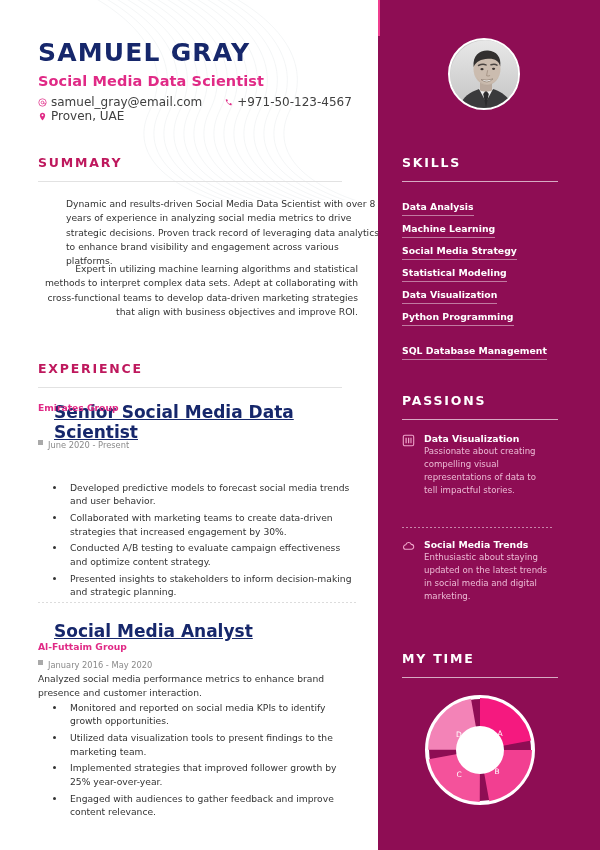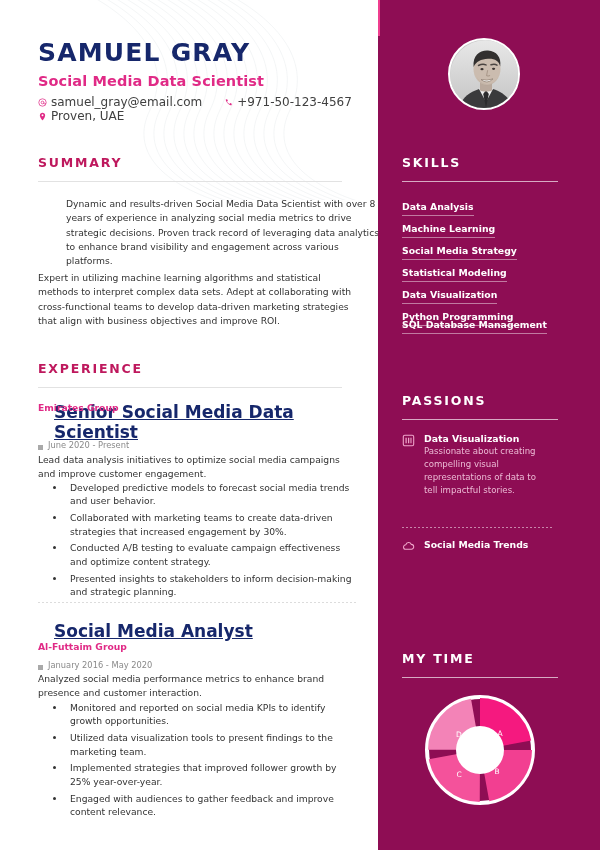--- a/index.html
+++ b/index.html
@@ -69,21 +69,21 @@
   .job-title {
     position:absolute; left:54px; font-size:17px;
     font-weight:bold; color:#16276b;text-decoration:underline;
   }
   .job-company {
     position:absolute; left:38px; font-size:9.2px;
     font-weight:bold; color:#e02a86;
   }
   .job-date {
     position:absolute; left:38px; font-size:8.3px; color:#8a8a8a;
-    display:flex; align-items:flex-end; gap:5px;
+    display:flex; align-items:flex-start; gap:5px;
   }
   .date-sq { width:5px; height:5px; background:#a9a9a9; display:inline-block; }
   .job-desc {
     position:absolute; left:38px; width:318px;
     font-size:9.2px; line-height:1.5; color:#333;
   }
   .bullets {
     position:absolute; left:52px; width:306px;
     font-size:9.2px; line-height:1.45; color:#333;
   }
@@ -197,32 +197,31 @@
             <path d="M8,1.3 C5.4,1.3 3.3,3.4 3.3,6 C3.3,9.6 8,14.7 8,14.7 C8,14.7 12.7,9.6 12.7,6 C12.7,3.4 10.6,1.3 8,1.3 Z" fill="#e02a86"></path>
             <circle cx="8" cy="5.9" r="1.7" fill="#ffffff"></circle>
           </svg>
       </span>
       <span>Proven, UAE</span>
     </div>
 
     <div class="sec-head" style="top:155px;">SUMMARY</div>
     <div class="sec-rule" style="top:181px;"></div>
     <div class="para" style="top:197px;margin-left:28px;">Dynamic and results-driven Social Media Data Scientist with over 8 years of experience in analyzing social media metrics to drive strategic decisions. Proven track record of leveraging data analytics to enhance brand visibility and engagement across various platforms.</div>
-    <div class="para" style="top:271px;">Expert in utilizing machine learning algorithms and statistical methods to interpret complex data sets. Adept at collaborating with cross-functional teams to develop data-driven marketing strategies that align with business objectives and improve ROI.</div>
+    <div class="para" style="top:262px;text-align:right;">Expert in utilizing machine learning algorithms and statistical methods to interpret complex data sets. Adept at collaborating with cross-functional teams to develop data-driven marketing strategies that align with business objectives and improve ROI.</div>
 
     <div class="sec-head" style="top:361px;">EXPERIENCE</div>
     <div class="sec-rule" style="top:387px;"></div>
 
     <div class="job-title" style="top:402px;">Senior Social Media Data Scientist</div>
     <div class="job-company" style="top:402px;">Emirates Group</div>
     <div class="job-date" style="top:440px;">
       <span class="date-sq"></span>
       <span>June 2020 - Present</span>
     </div>
-    <div class="job-desc" style="top:453px;">Lead data analysis initiatives to optimize social media campaigns and improve customer engagement.</div>
     <ul class="bullets" style="top:481px;">
       <li>Developed predictive models to forecast social media trends and user behavior.</li>
       <li>Collaborated with marketing teams to create data-driven strategies that increased engagement by 30%.</li>
       <li>Conducted A/B testing to evaluate campaign effectiveness and optimize content strategy.</li>
       <li>Presented insights to stakeholders to inform decision-making and strategic planning.</li>
     </ul>
 
     <div class="dotted-div" style="top:602px;"></div>
 
     <div class="job-title" style="top:621px;">Social Media Analyst</div>
@@ -287,21 +286,21 @@
 
   <div class="side-head" style="top:155px;">SKILLS</div>
   <div class="side-rule" style="top:181px;"></div>
 
   <div class="skill" style="top:201px;">Data Analysis</div>
   <div class="skill" style="top:223px;">Machine Learning</div>
   <div class="skill" style="top:245px;">Social Media Strategy</div>
   <div class="skill" style="top:267px;">Statistical Modeling</div>
   <div class="skill" style="top:289px;">Data Visualization</div>
   <div class="skill" style="top:311px;">Python Programming</div>
-  <div class="skill" style="top:319px;">SQL Database Management</div>
+  <div class="skill" style="top:345px;">SQL Database Management</div>
 
   <div class="side-head" style="top:393px;">PASSIONS</div>
   <div class="side-rule" style="top:419px;"></div>
 
   <div class="passion" style="top:433px;">
     <span class="passion-ic">
       <svg width="13" height="13" viewBox="0 0 16 16">
         <rect x="1.6" y="1.6" width="12.8" height="12.8" rx="1.8" fill="none" stroke="#f0a7cb" stroke-width="1.3"></rect>
         <rect x="4.3" y="4.6" width="1.5" height="6.8" fill="#f0a7cb"></rect>
         <rect x="7.4" y="4.6" width="1.5" height="6.8" fill="#f0a7cb"></rect>
@@ -314,20 +313,21 @@
 
   <div class="passion-div" style="top:527px;"></div>
 
   <div class="passion" style="top:539px;">
     <span class="passion-ic">
       <svg width="13" height="13" viewBox="0 0 16 16">
         <path d="M4.6,11.4 a2.8,2.8 0 0 1 0.2,-5.6 a3.4,3.4 0 0 1 6.5,-0.4 a2.9,2.9 0 0 1 0.3,5.9 Z" fill="none" stroke="#f0a7cb" stroke-width="1.3" stroke-linejoin="round"></path>
       </svg>
     </span>
     <div class="passion-title">Social Media Trends</div>
+    <div class="passion-text">Enthusiastic about staying updated on the latest trends in social media and digital marketing.</div>
   </div>
 
   <div class="side-head" style="top:651px;">MY TIME</div>
   <div class="side-rule" style="top:677px;"></div>
 
   <div class="donut">
     <svg width="110" height="110" viewBox="0 0 110 110">
 
       <circle cx="55" cy="55" r="53" fill="none" stroke="#ffffff" stroke-width="4"></circle>
 

